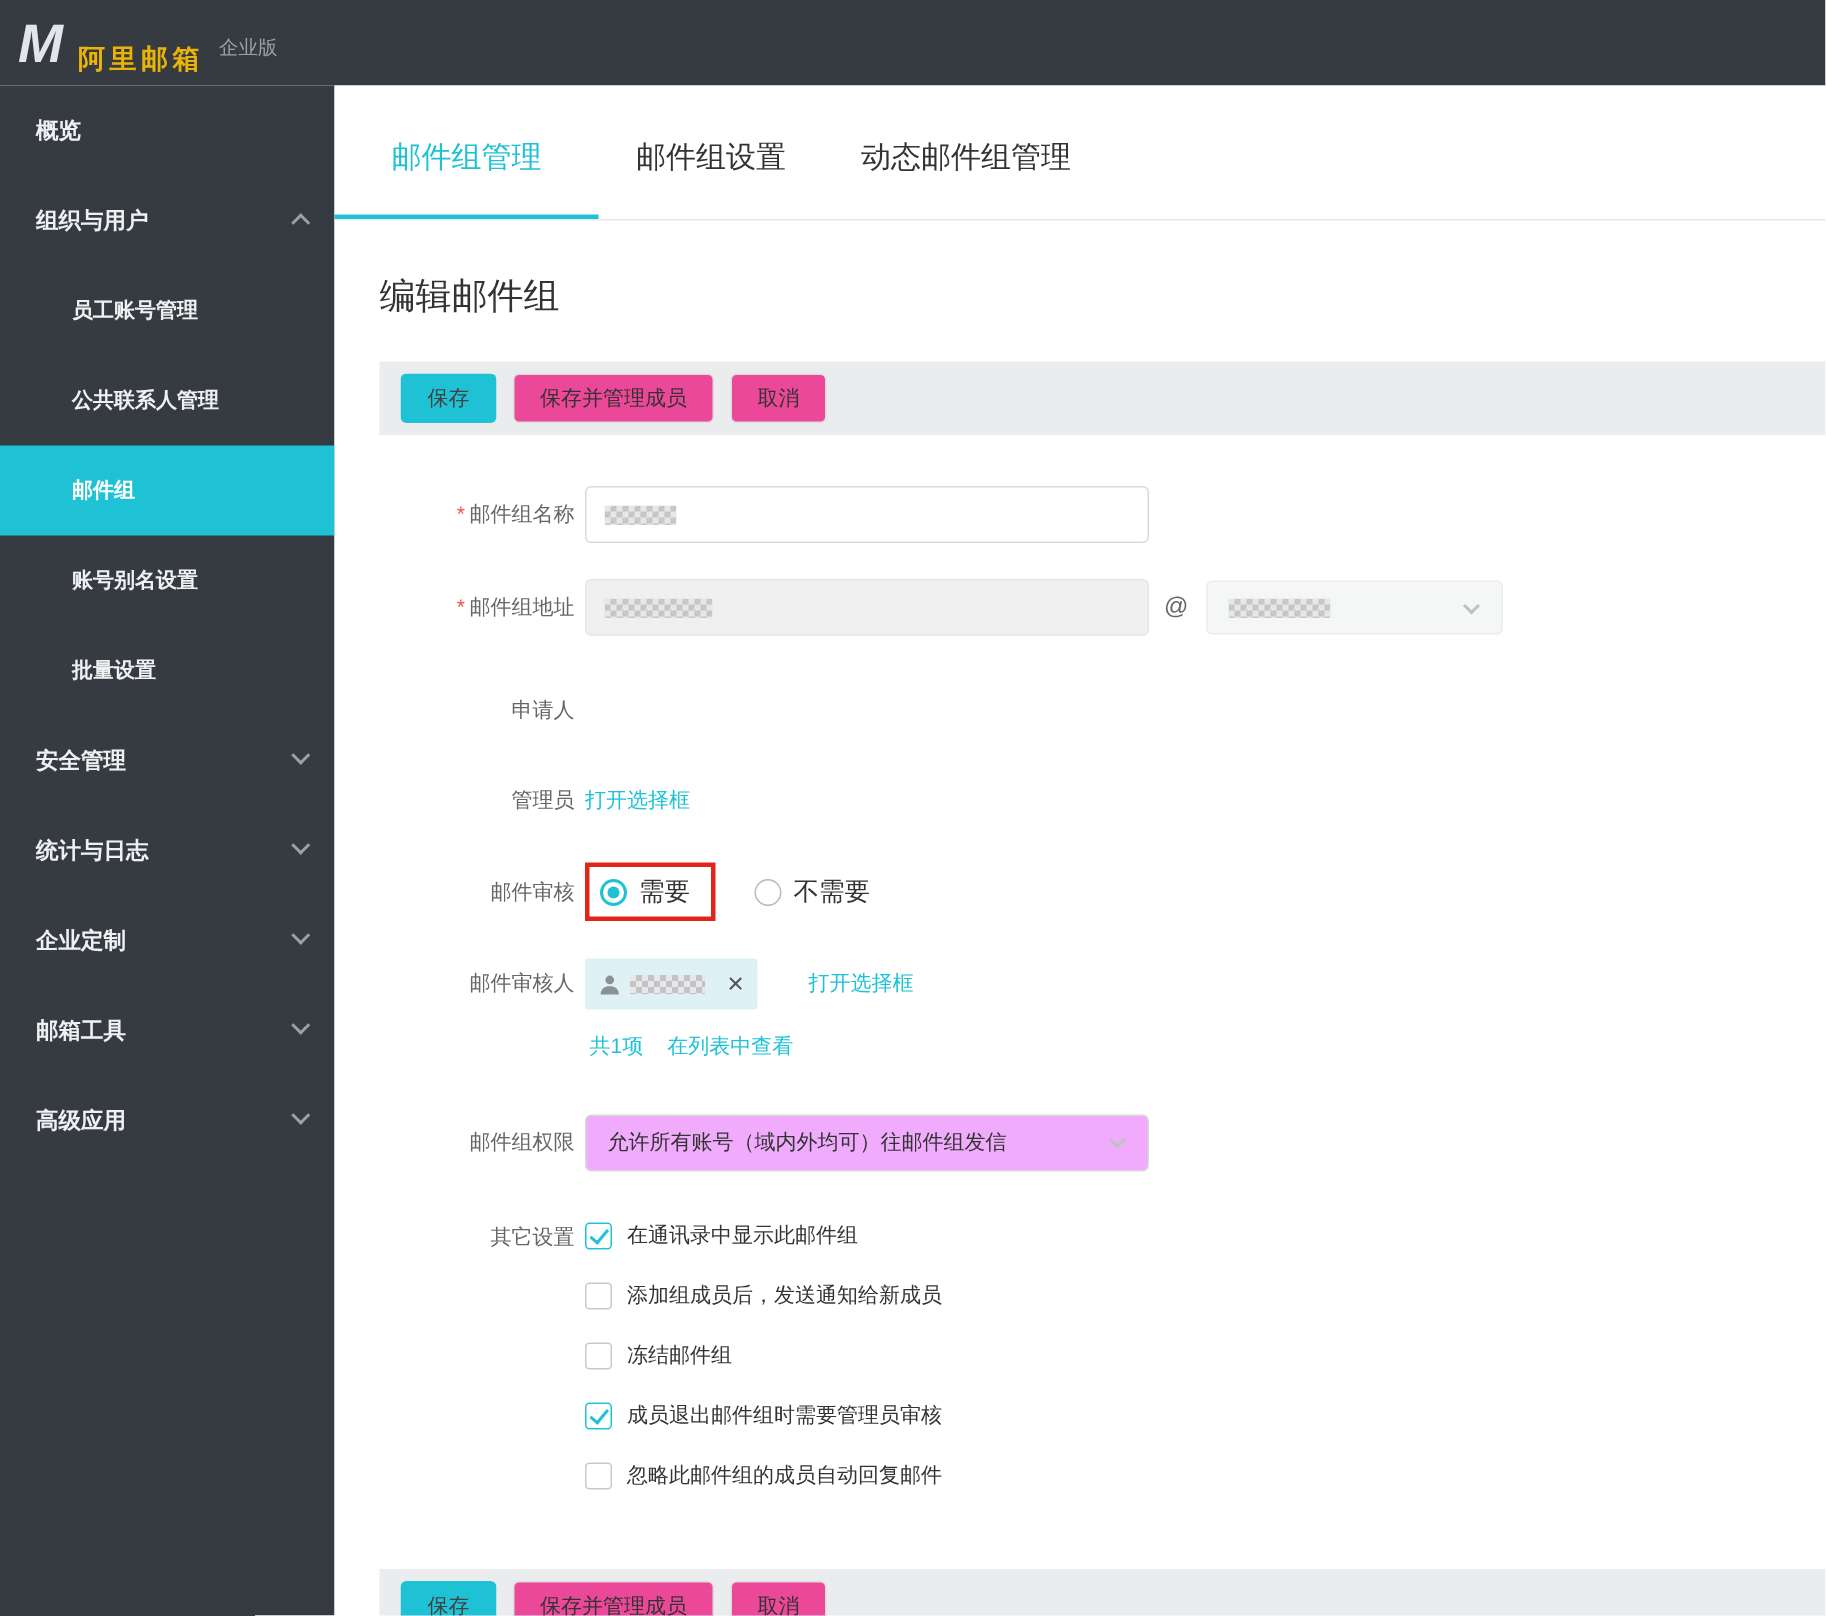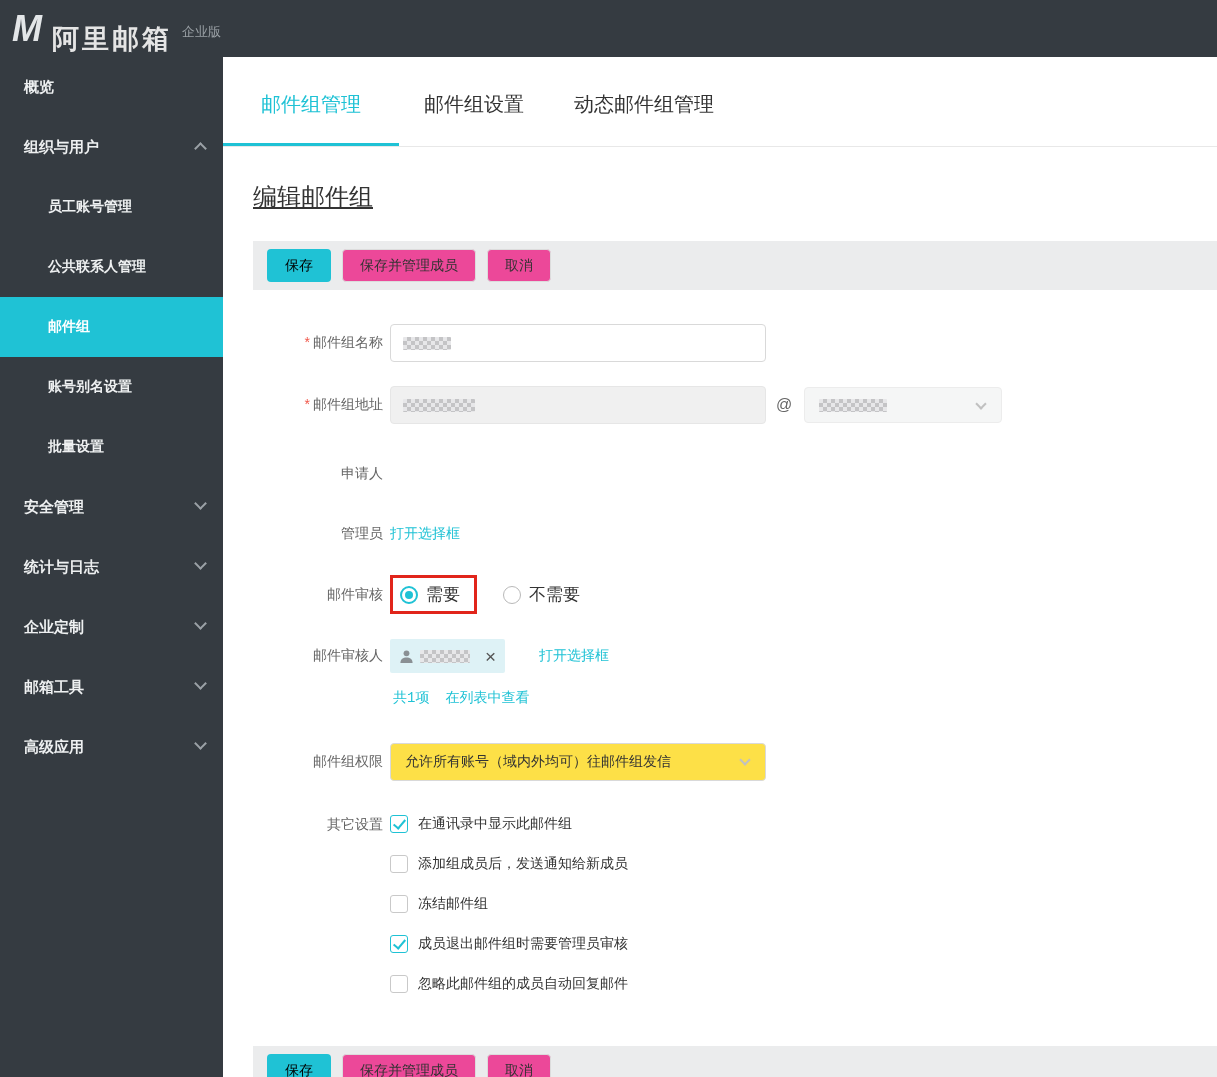--- a/index.html
+++ b/index.html
@@ -10,21 +10,21 @@
   }
   
   .header {
     position:absolute; top:0; left:0; width:1217px; height:57px;
     background:#353b41; display:flex; align-items:center; padding-left:12px;
   }
   .logo-m {
     font-size:36px; font-weight:bold; font-style:italic;
     color:#e3e6e8; margin-right:12px; letter-spacing:-2px; line-height:1;
   }
-  .logo-name { font-size:27px; font-weight:600; color:#e5e5e5; letter-spacing:3px;margin-top:21px; }
+  .logo-name { font-size:18px; font-weight:600; color:#eab308; letter-spacing:3px;margin-top:21px; }
   .logo-edition { font-size:13px; color:#9aa0a5; margin-left:10px; margin-top:6px; }
   
   .sidebar {
     position:absolute; top:57px; left:0; width:223px; height:1020px;
     background:#353b41;
     text-align:right;
   }
   .side-item {
     position:relative; height:60px; display:flex; align-items:center;
     color:#eef0f1; font-weight:600; cursor:pointer;
@@ -41,30 +41,30 @@
   
   .main { position:absolute; top:57px; left:223px; width:994px; height:1020px; background:#fff; }
   .tabbar {
     height:90px; border-bottom:1px solid #e8e8e8;
     display:flex; align-items:center; padding-top:6px;
   }
   .tab { font-size:20px; color:#333; cursor:pointer; height:100%; display:flex; align-items:center;text-align:center; }
   .tab.first { width:176px; justify-content:center; }
   .tab.pad { padding:0 25px; }
   .tab.active { color:#1fc2d5; border-bottom:3px solid #1fc2d5; padding-top:3px; }
-  .page-title { margin:34px 0 0 30px; font-size:24px; color:#333; font-weight:400;text-decoration:underline; }
+  .page-title { margin:34px 0 0 30px; font-size:24px; color:#333; font-weight:400; }
   .toolbar {
     margin-top:28px; margin-left:30px; height:49px; background:#ebeced;
     display:flex; align-items:center; padding-left:14px; gap:11px;
   }
   .btn {
     height:33px; border-radius:4px; font-size:14px; padding:0 17px;
     display:inline-flex; align-items:center; cursor:pointer; border:1px solid transparent;
   }
-  .btn.primary { background:#1fc2d5; color:#000000; }
+  .btn.primary { background:#1fc2d5; color:#404040; }
   .btn.plain { background:#ec4899; color:#333; border-color:#dcdcdc; }
   
   .form { }
   .frow { display:flex; align-items:center; }
   .flabel {
     width:167px; min-width:167px; text-align:right; padding-right:7px;
     font-size:14px; color:#666;
   }
   .req { color:#f0574a; margin-right:3px; font-size:14px; }
   .input-box {
@@ -80,21 +80,21 @@
     background-size:8px 8px; background-position:0 0,4px 4px;
     border-radius:1px;
   }
   .at { font-size:16px; color:#666; margin:0 12px 0 10px; }
   .select-box {
     position:relative; height:36px; border-radius:4px; display:flex; align-items:center;
     padding-left:14px; cursor:pointer;
   }
   .select-box.domain { width:198px; background:#f5f6f6; border:1px solid #ececec; }
   .select-box.perm {
-    width:376px; height:38px; background:#fde047; border:1px solid #d9d9d9;
+    width:376px; height:38px; background:#f0abfc; border:1px solid #d9d9d9;
     font-size:14px; color:#333;
   }
   .sel-chev {
     position:absolute; right:16px; top:12px; width:8px; height:8px;
     border-right:2px solid #c0c0c0; border-bottom:2px solid #c0c0c0; transform:rotate(45deg);
   }
   .link { color:#1fc2d5; font-size:14px; cursor:pointer; text-decoration:none; }
   .cyan-text { color:#1fc2d5; font-size:14px; }
   
   .red-box {
@@ -253,21 +253,21 @@
         <svg class="person" viewBox="0 0 16 16">
           <circle cx="8" cy="4.6" r="3.1" fill="#8a9094"></circle>
           <path d="M1.5 15 C1.5 10.8 4.4 9 8 9 C11.6 9 14.5 10.8 14.5 15 Z" fill="#8a9094"></path>
         </svg>
         <span class="mosaic" style="width:50px;"></span>
         <span class="close">×</span>
       </div>
       <a class="link" style="margin-left:34px;">打开选择框</a>
     </div>
 
-    <div class="frow" style="margin-top:15px; height:20px;font-family:Liberation Mono, monospace;">
+    <div class="frow" style="margin-top:15px; height:20px;">
       <div class="flabel"></div>
       <span class="cyan-text" style="margin-left:3px;">共1项</span>
       <a class="link" style="margin-left:16px;">在列表中查看</a>
     </div>
 
     <div class="frow" style="margin-top:35px;">
       <div class="flabel"><span>邮件组权限</span></div>
       <div class="select-box perm">
         <span>允许所有账号（域内外均可）往邮件组发信</span>
         <span class="sel-chev"></span>

